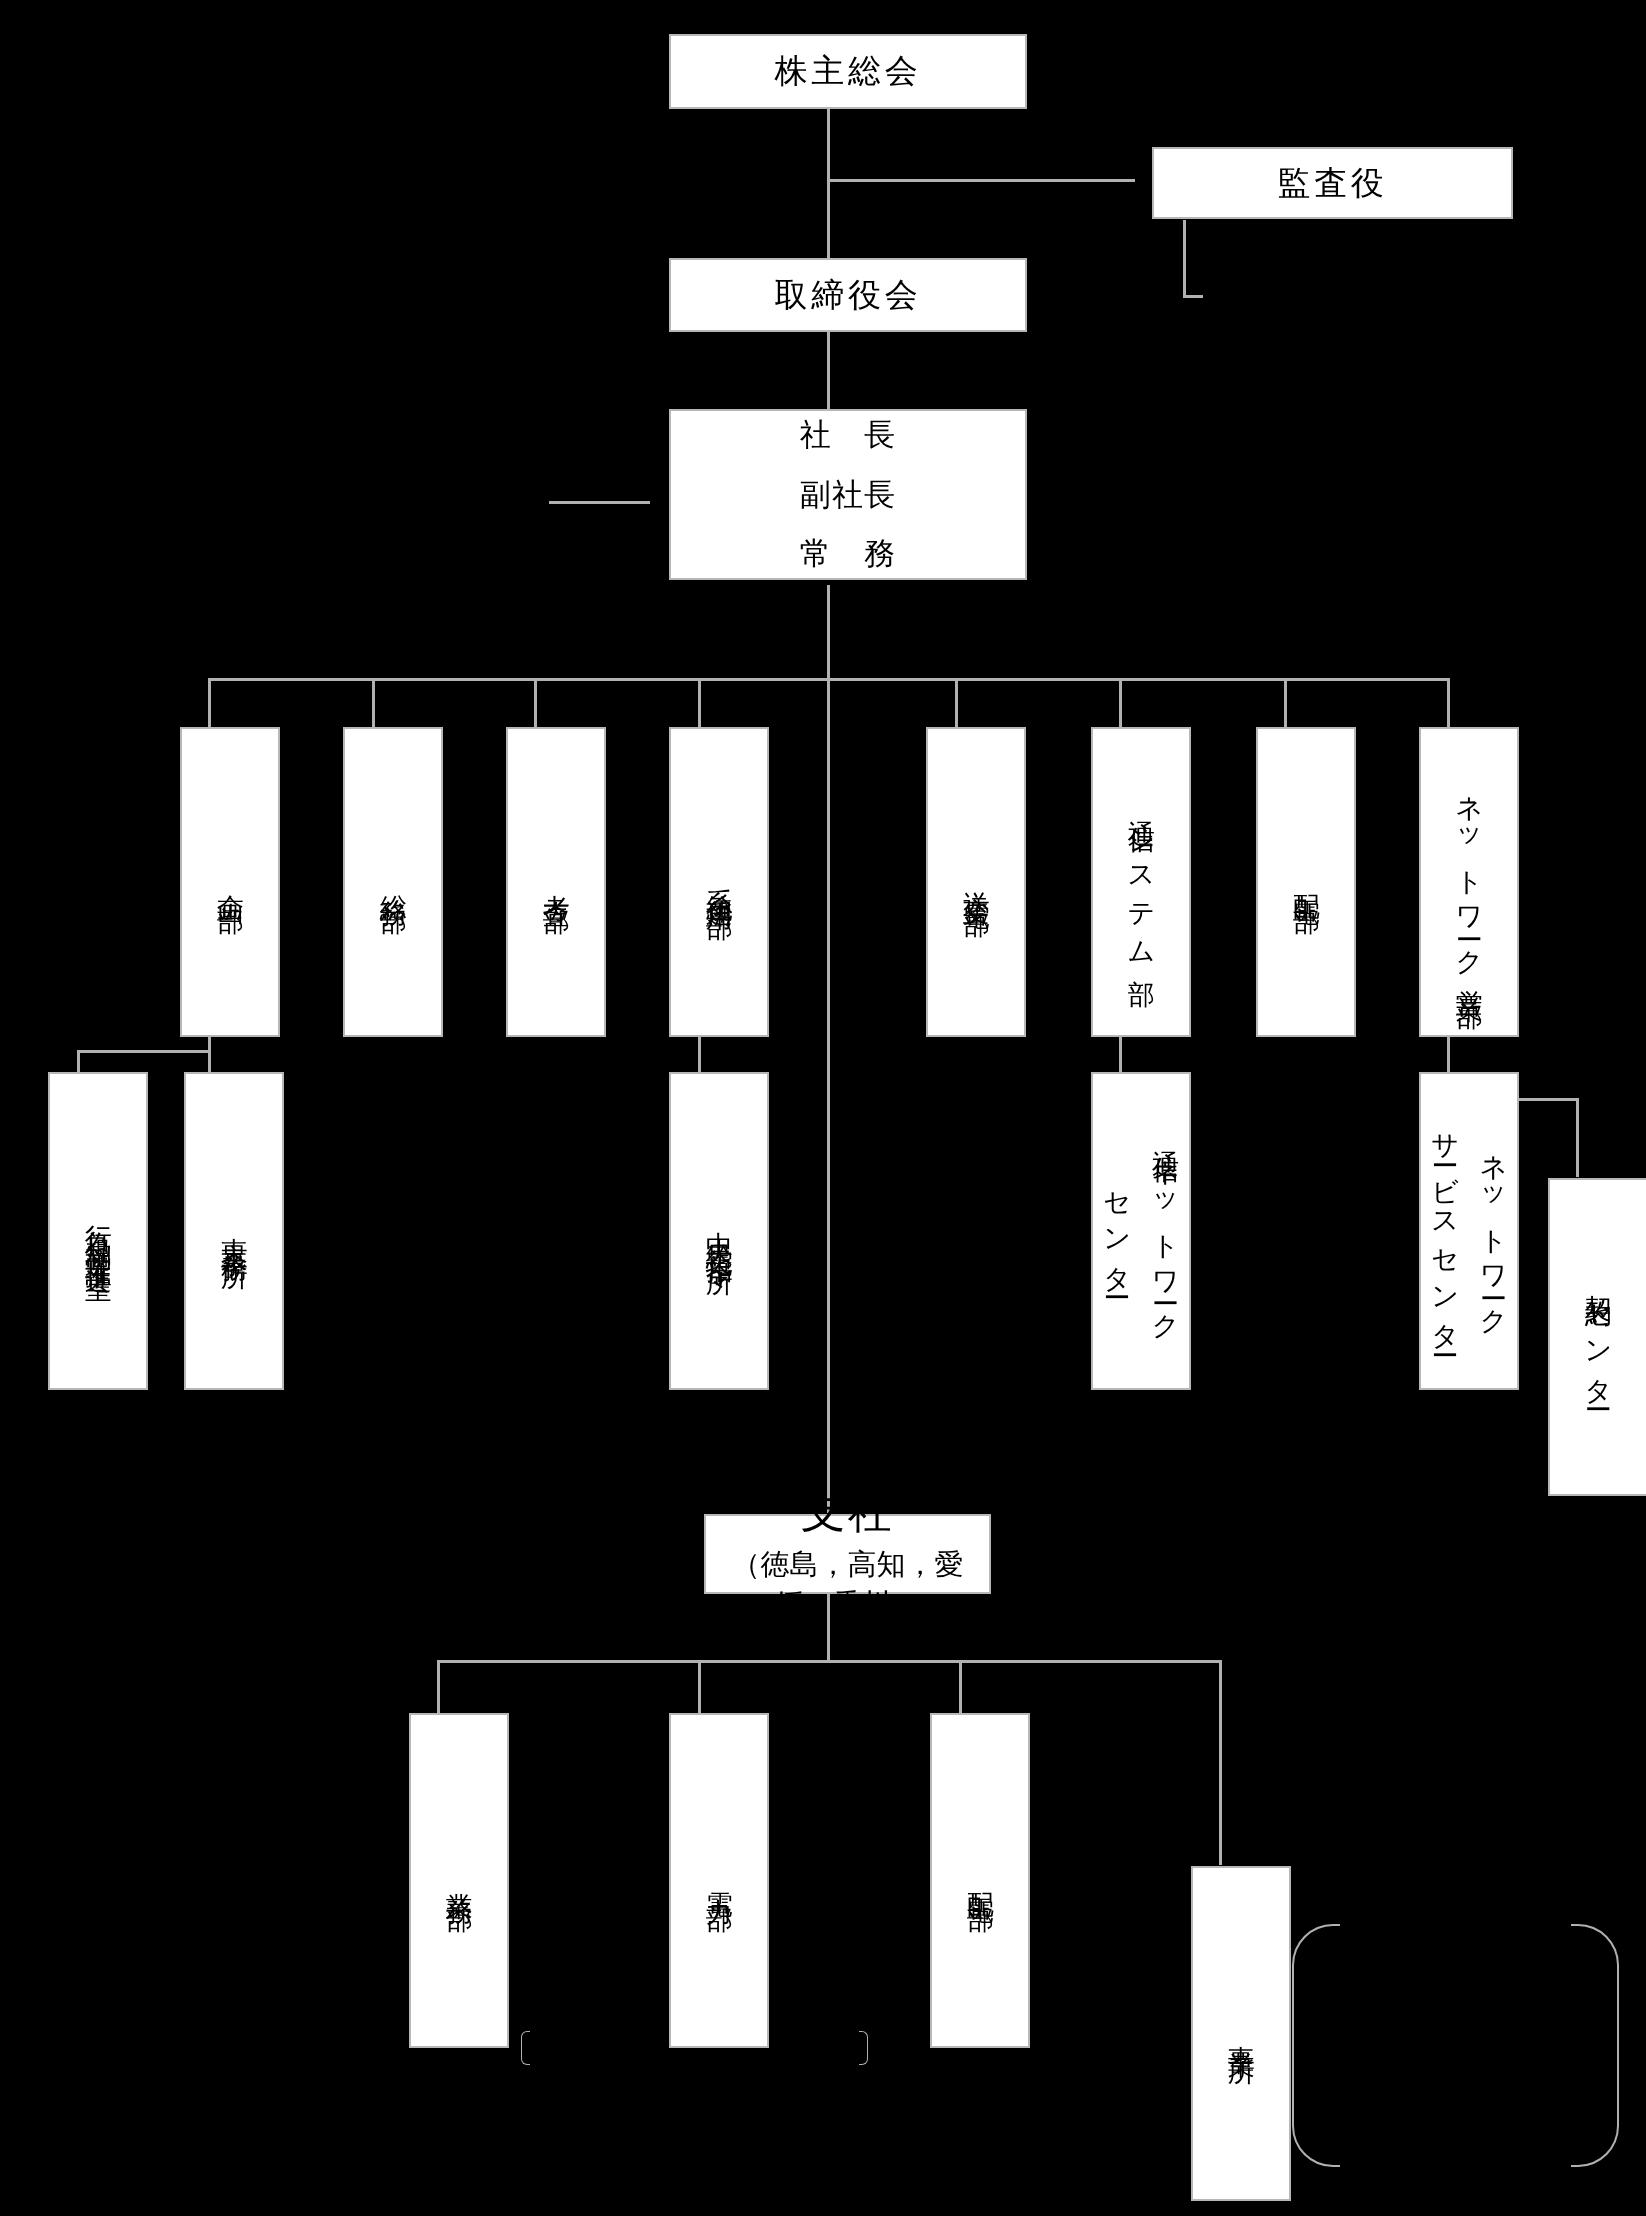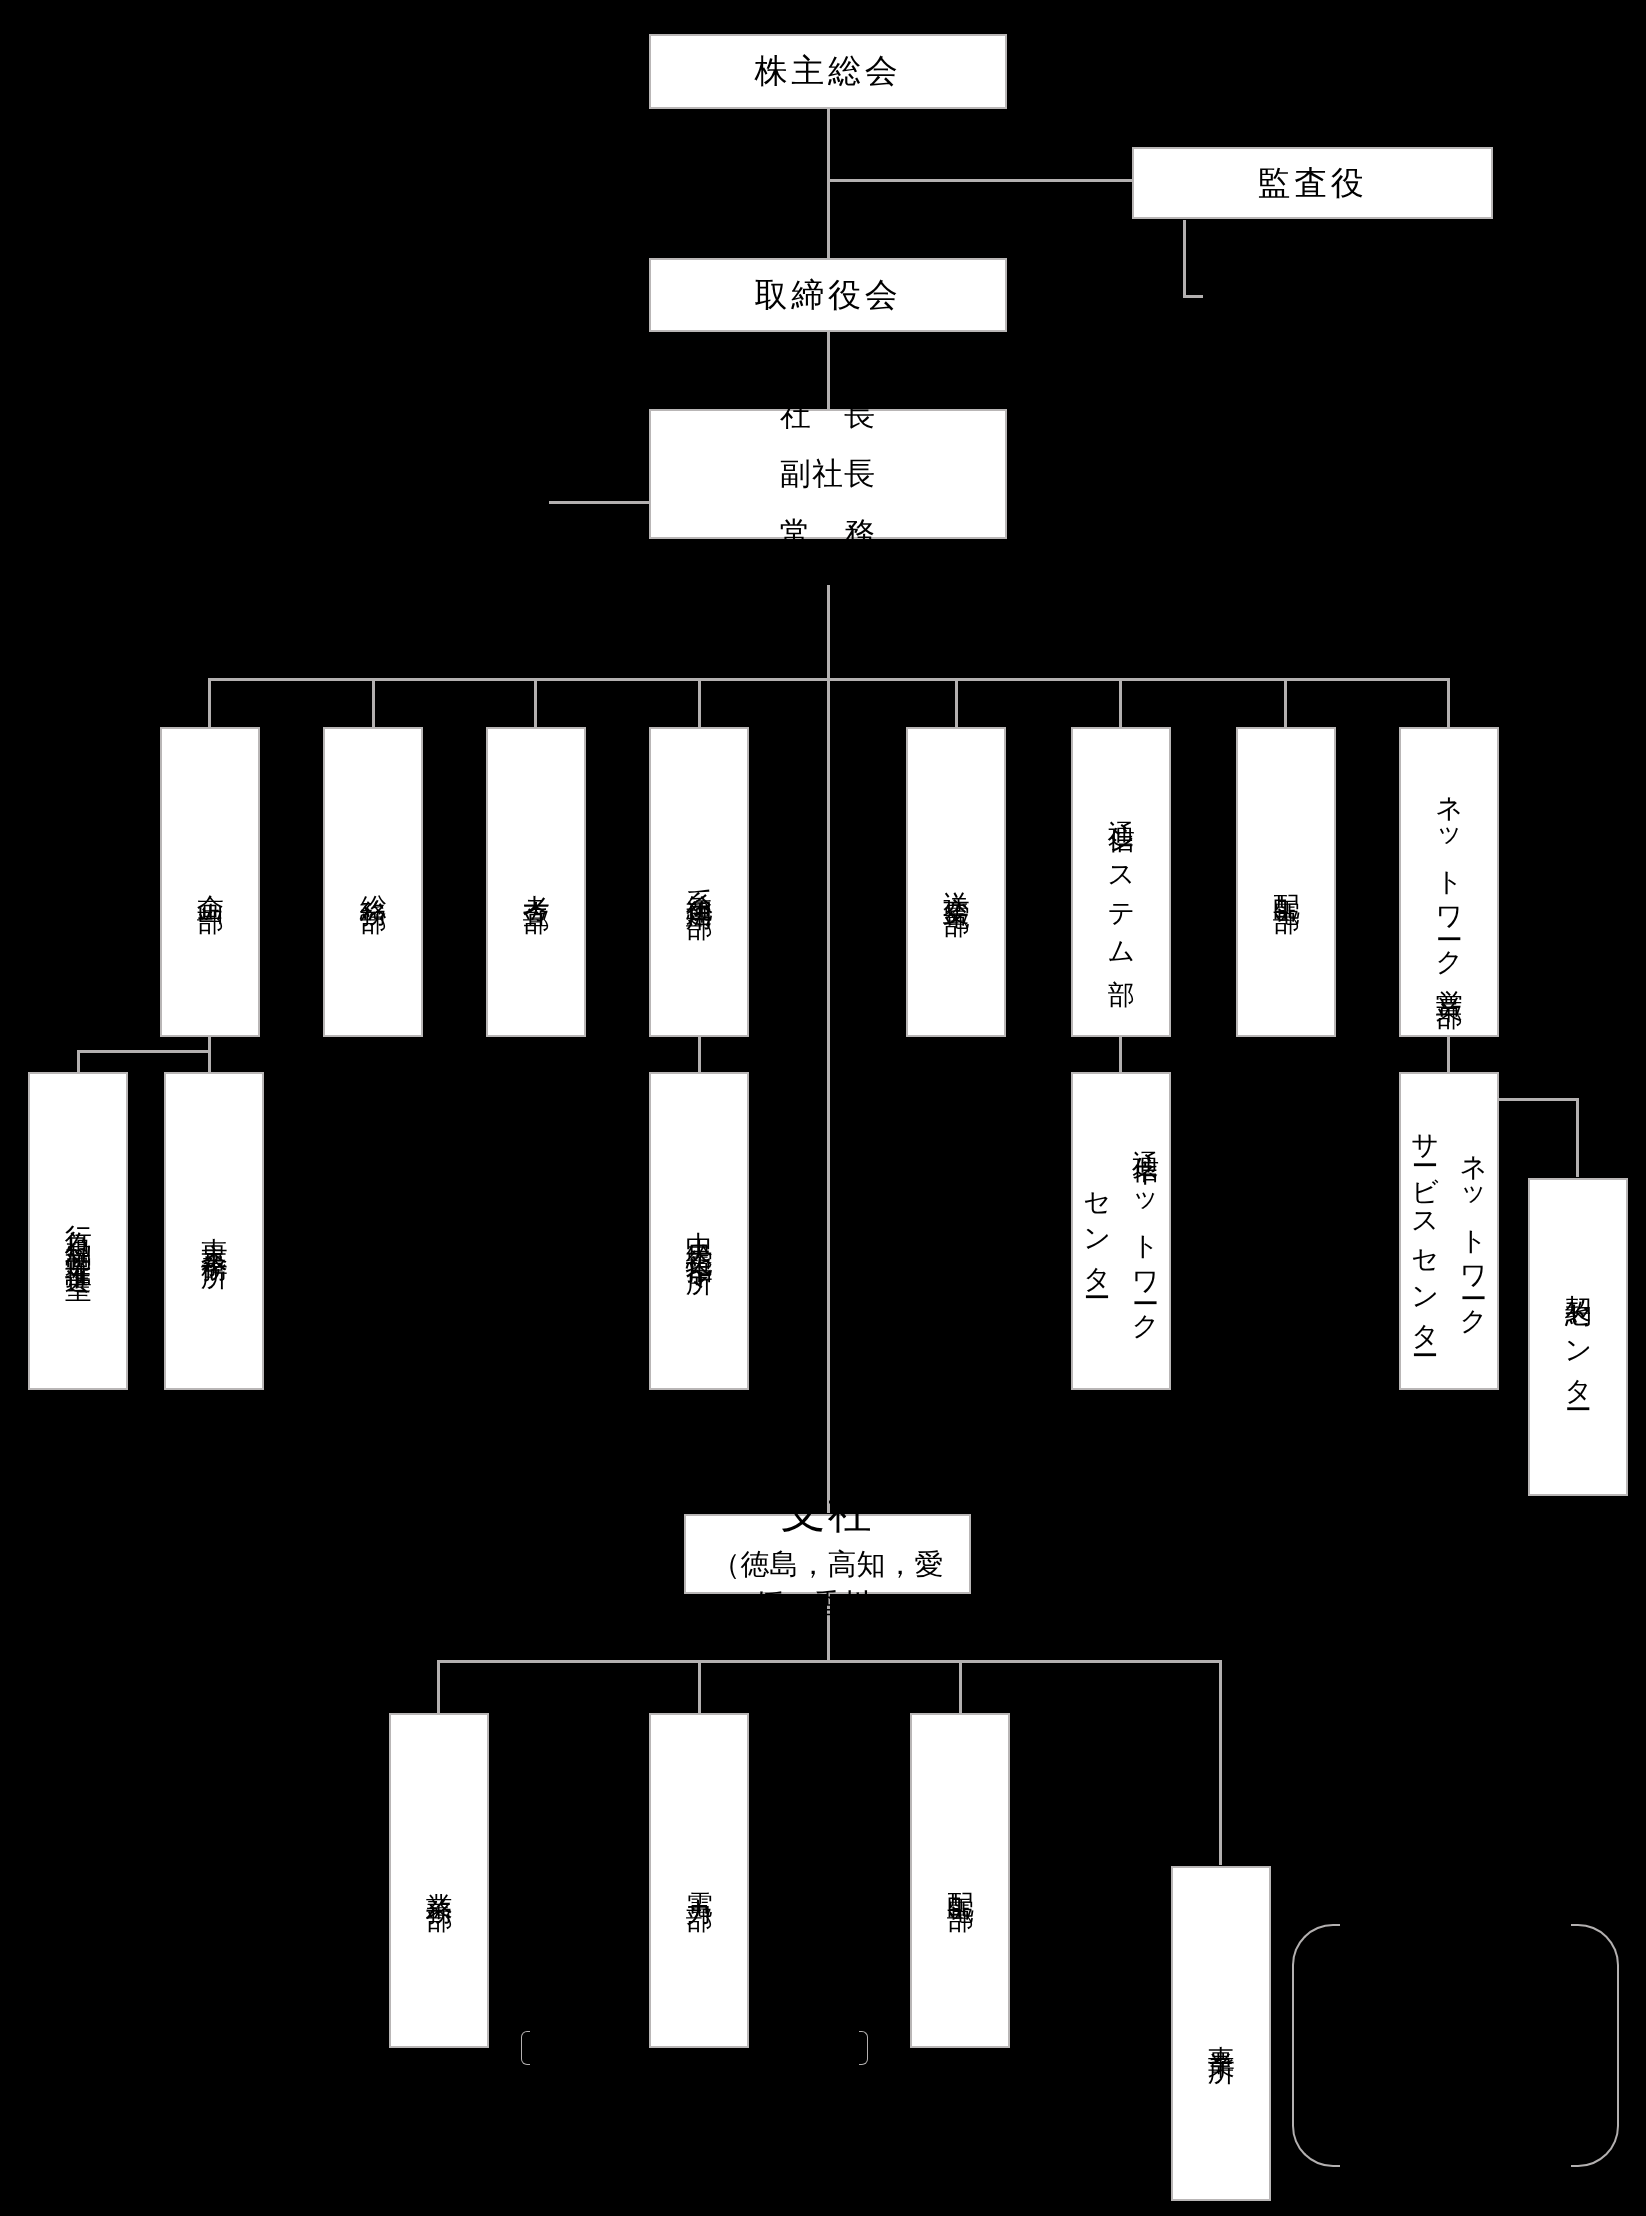--- a/index.html
+++ b/index.html
@@ -10,20 +10,21 @@
     position:relative;
   }
   #canvas{position:absolute;left:0;top:0;width:1646px;height:2216px;}
   .box{
     position:absolute;
     background:#ffffff;
     border:2.5px solid #b9b6b6;
     box-sizing:border-box;
     display:flex;align-items:center;justify-content:center;
     color:#000;
+    margin-left:20px;
   }
   .box span{white-space:pre-line;text-align:center;}
   .h span{font-size:33px;letter-spacing:3.7px;}
   .exec span{font-size:31px;line-height:1.92;letter-spacing:1.2px;}
   .v span{
     writing-mode:vertical-rl;
     text-orientation:upright;
     font-size:27px;
     letter-spacing:6.1px;
     line-height:1.8;
@@ -76,21 +77,21 @@
 
   <div class="box h" style="left:649px;top:34px;width:358px;height:75px">
     <span>株主総会</span>
   </div>
   <div class="box h" style="left:1132px;top:147px;width:361px;height:72px">
     <span>監査役</span>
   </div>
   <div class="box h" style="left:649px;top:258px;width:358px;height:74px">
     <span>取締役会</span>
   </div>
-  <div class="box exec" style="left:649px;top:409px;width:358px;height:130px">
+  <div class="box exec" style="left:649px;top:409px;width:358px;height:171px">
     <span>社　長
 副社長
 常　務</span>
   </div>
 
   <div class="box v" style="left:160px;top:727px;width:100px;height:310px">
     <span>企画部</span>
   </div>
   <div class="box v" style="left:323px;top:727px;width:100px;height:310px">
     <span>総務部</span>

